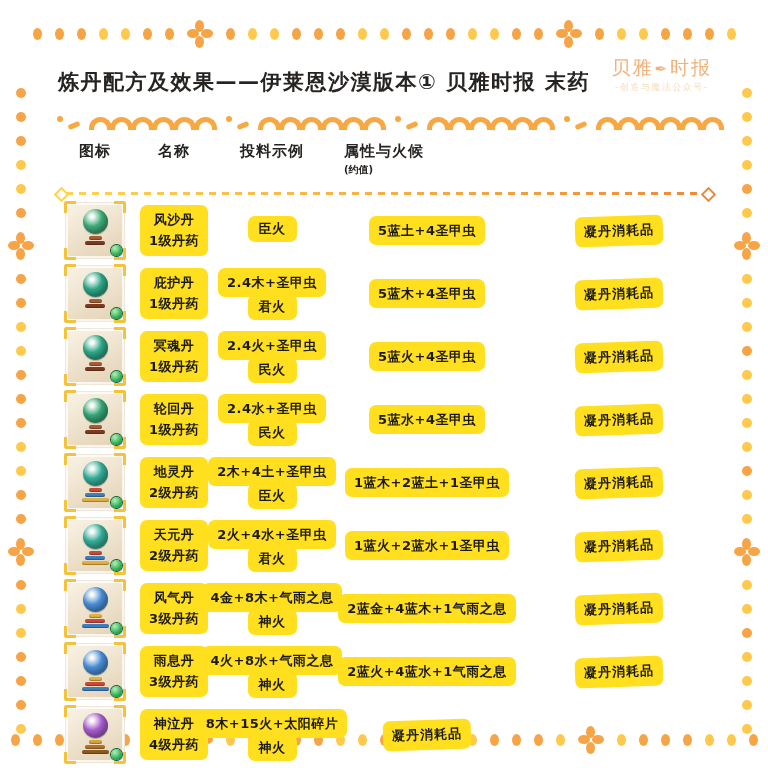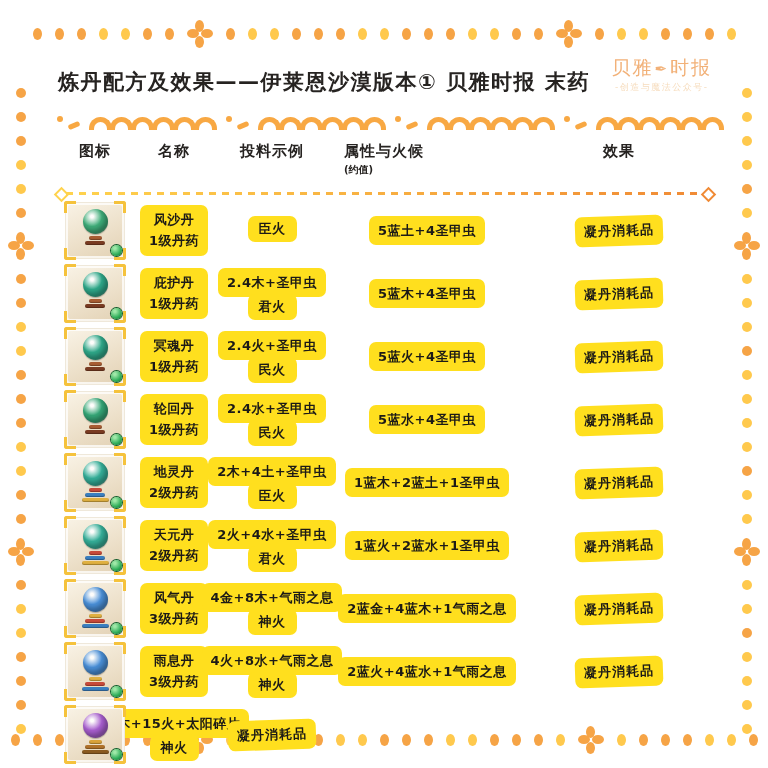--- a/index.html
+++ b/index.html
@@ -311,21 +311,20 @@
       </div>
 
     <div class="grid thead">
       <div class="th">图标</div>
       <div class="th">名称</div>
       <div class="th">投料示例</div>
       <div class="th attr">
         <div>属性与火候</div>
         <div class="note">(约值)</div>
       </div>
-      <div class="th">效果</div>
     </div>
 
     <div class="dashed-wrap">
       <span class="diamond l"></span>
       <div class="dashed"></div>
       <span class="diamond r"></span>
     </div>
 
     <div id="rows">
   <div class="grid trow">
@@ -613,20 +612,26 @@
         <div class="orb" style="--orb: #a95fd0;"></div>
         <div class="stand">
                 <div class="stand-bar" style="background: rgb(217, 162, 58); width: 13px;"></div>
                 <div class="stand-bar" style="background: rgb(176, 114, 42); width: 20px;"></div>
                 <div class="stand-bar" style="background: rgb(138, 90, 32); width: 27px;"></div>
               </div>
         <div class="gem"></div>
       </div>
     </div>
     <div class="cell">
+      <div class="badge name-badge">
+        <div>神泣丹</div>
+        <div>4级丹药</div>
+      </div>
+    </div>
+    <div class="cell">
       <div class="badge">8木+15火+太阳碎片</div>
       <div class="badge sub">神火</div>
     </div>
     <div class="cell">
       <div class="badge effect">凝丹消耗品</div>
     </div>
   </div>
 </div>
   </div>
 </div>

